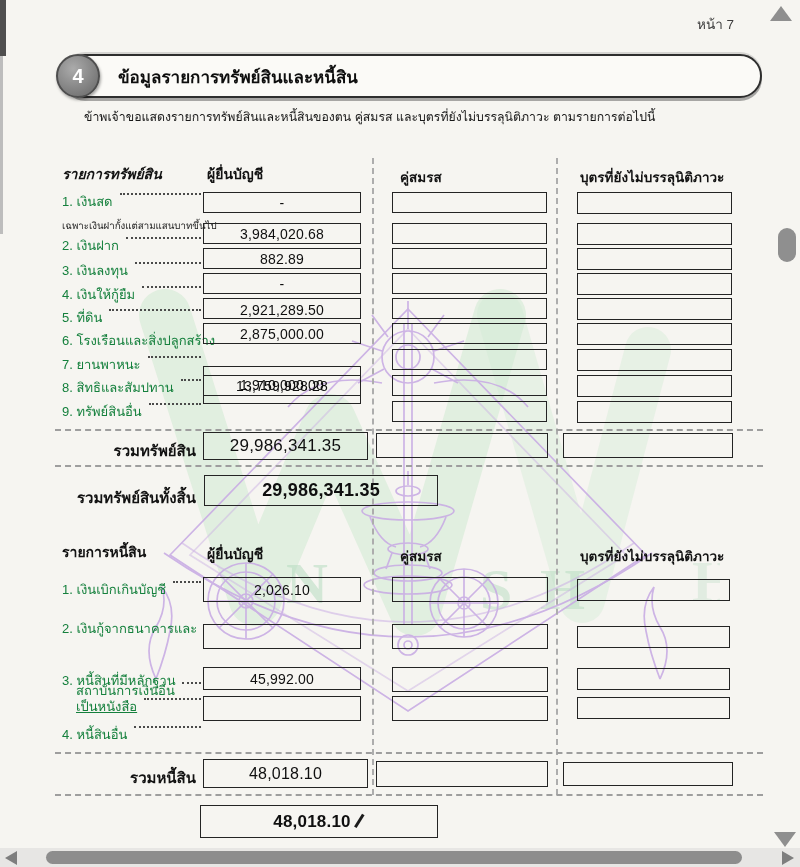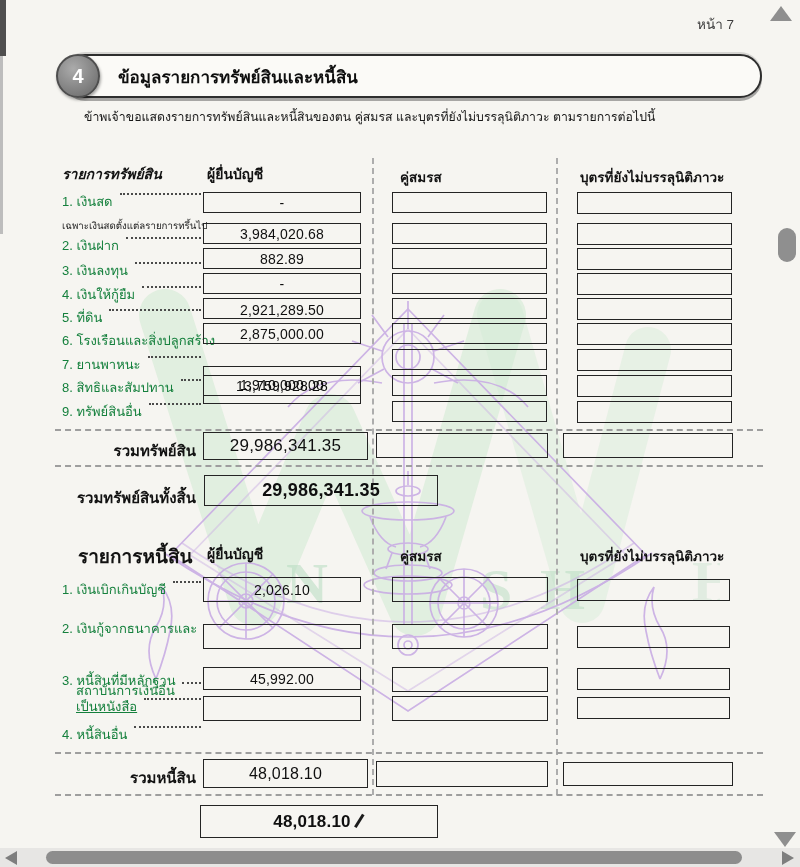--- a/index.html
+++ b/index.html
@@ -106,21 +106,21 @@
   <div class="colhdr" style="left:400px;top:166px;font-size:13.5px;">คู่สมรส</div>
   <div class="colhdr" style="left:580px;top:166px;font-size:13.5px;">บุตรที่ยังไม่บรรลุนิติภาวะ</div>
 
   <div class="vdash" style="left:372px;top:158px;height:637px;"></div>
   <div class="vdash" style="left:556px;top:158px;height:637px;"></div>
 
   <div class="lrow" style="left:62px;top:193px;width:143px;">
       <span>1. เงินสด</span>
       <span class="leader"></span>
     </div>
-  <div class="note" style="left:62px;top:218px;">เฉพาะเงินสดตั้งแต่ลรายการทรึ้นไป</div>
+  <div class="note" style="left:62px;top:218px;">เฉพาะเงินฝากั้งแต่สามแสนบาทขึ้นไป</div>
   <div class="lrow" style="left:62px;top:237px;width:143px;">
       <span>2. เงินฝาก</span>
       <span class="leader"></span>
     </div>
   <div class="lrow" style="left:62px;top:262px;width:143px;">
       <span>3. เงินลงทุน</span>
       <span class="leader"></span>
     </div>
   <div class="lrow" style="left:62px;top:286px;width:143px;">
       <span>4. เงินให้กู้ยืม</span>
@@ -177,21 +177,21 @@
       <span class="val bigval">29,986,341.35</span>
     </div>
   <div class="box" style="left:376px;top:433px;width:172px;height:25px;"></div>
   <div class="box" style="left:563px;top:433px;width:170px;height:25px;"></div>
   <div class="hdash" style="left:55px;top:465px;width:708px;"></div>
   <div class="totlabel" style="left:50px;top:486px;width:146px;">รวมทรัพย์สินทั้งสิ้น</div>
   <div class="box" style="left:204px;top:475px;width:234px;height:31px;">
       <span class="val grandval">29,986,341.35</span>
     </div>
 
-  <div class="colhdr" style="left:78px;top:541px;font-size:19px;">รายการหนี้สิน</div>
+  <div class="colhdr" style="left:62px;top:541px;font-size:14px;">รายการหนี้สิน</div>
   <div class="colhdr" style="left:207px;top:543px;">ผู้ยื่นบัญชี</div>
   <div class="colhdr" style="left:400px;top:545px;font-size:13.5px;">คู่สมรส</div>
   <div class="colhdr" style="left:580px;top:545px;font-size:13.5px;">บุตรที่ยังไม่บรรลุนิติภาวะ</div>
 
   <div class="lrow" style="left:62px;top:581px;width:143px;">
       <span>1. เงินเบิกเกินบัญชี</span>
       <span class="leader"></span>
     </div>
   <div class="lrow" style="left:62px;top:620px;width:143px;">
       <span>2. เงินกู้จากธนาคารและ</span>

